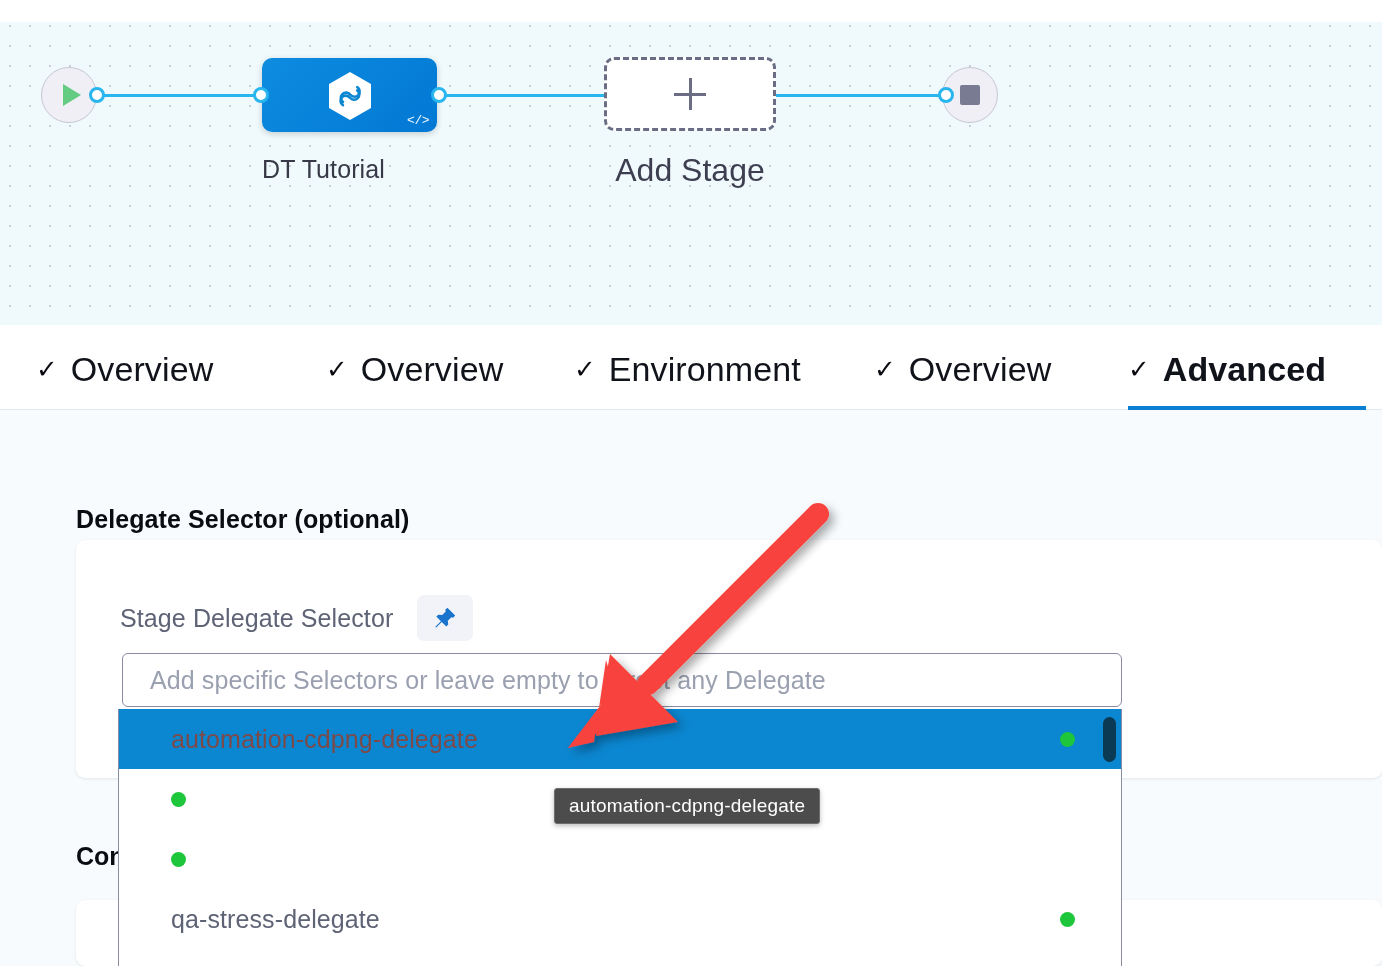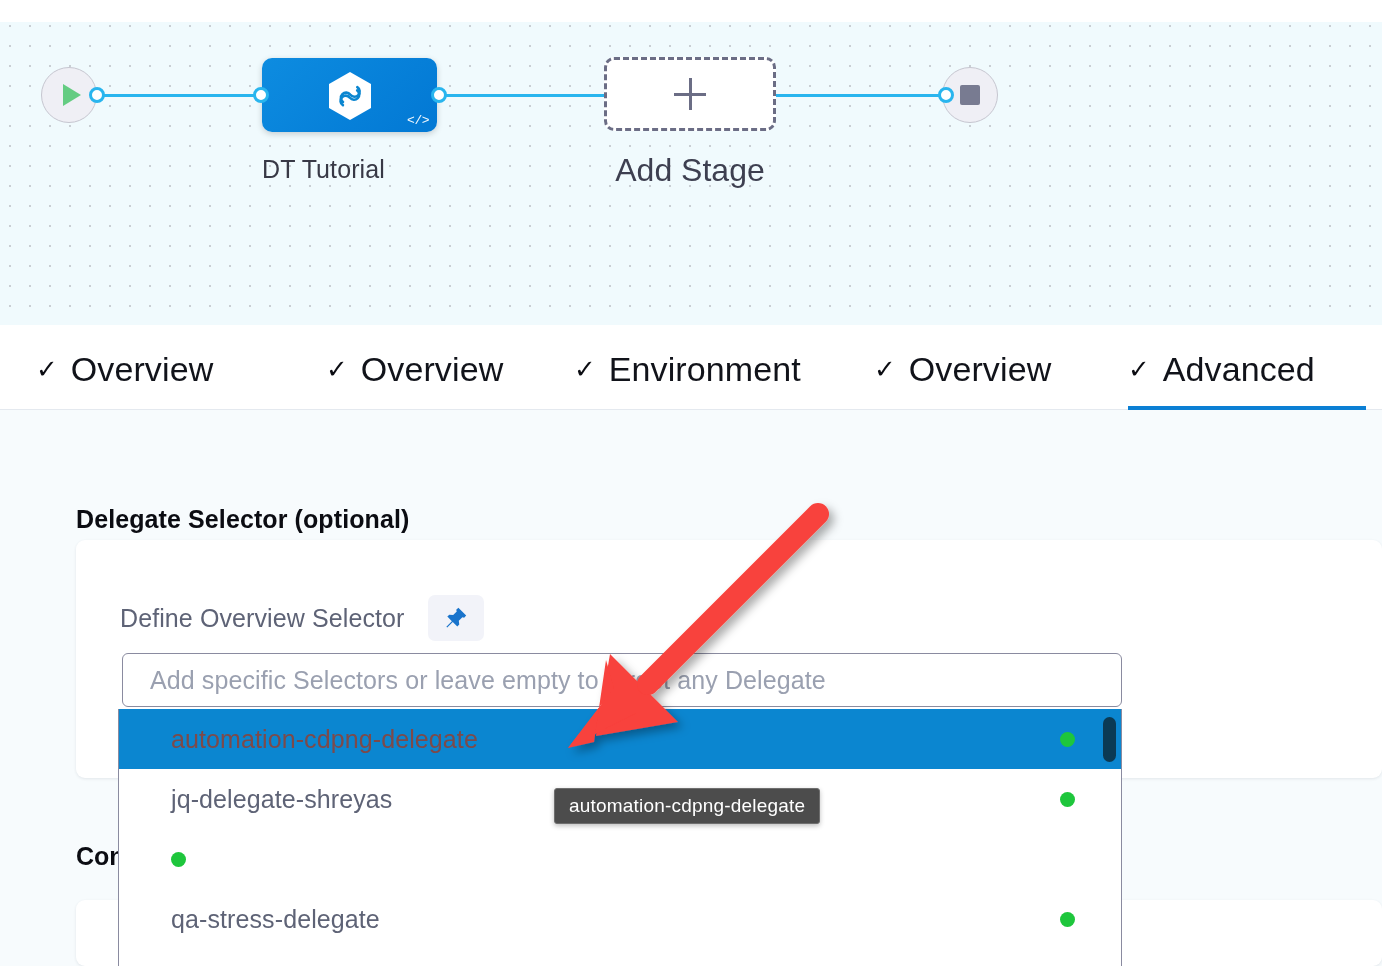--- a/index.html
+++ b/index.html
@@ -199,21 +199,21 @@
     color: #0b0c12;
     line-height: 1;
     font-weight: 400;
   }
   .tab-label {
     font-size: 34px;
     color: #11131a;
     letter-spacing: 0.1px;
   }
   .tab.active .tab-label {
-    font-weight: normal;
+    font-weight: bold;
   }
   .tab-underline {
     position: absolute;
     left: 0; bottom: 0;
     width: 100%;
     height: 4px;
     background: #0b7fd4;
   }
 
   
@@ -465,39 +465,38 @@
   <div class="form-area">
 
     <div class="section-title">Delegate Selector (optional)</div>
 
     <div class="card card-conditional"></div>
     <div class="section-title-2">Conditional Execution</div>
 
     <div class="card card-delegate"></div>
 
     <div class="define-row">
-      <span class="define-label">Define Overview Selector</span>
+      <span class="define-label">Stage Delegate Selector</span>
       <span class="pin-btn">
         <svg width="26" height="26" viewBox="0 0 24 24">
           <path d="M14.2 2.6 l7.2 7.2 -1.9 1.9 -1.6 -0.5 -3.3 3.3 0.4 3.6 -1.8 1.8 -4.2 -4.2 -5.1 5.1 -0.8 -0.8 5.1 -5.1 -4.2 -4.2 1.8 -1.8 3.6 0.4 3.3 -3.3 -0.5 -1.6z" fill="#1a74cc"></path>
         </svg>
       </span>
     </div>
 
     <div class="selector-input">
       <span class="selector-placeholder">Add specific Selectors or leave empty to target any Delegate</span>
     </div>
 
     <div class="dropdown">
       <div class="dd-item selected">
         <span class="dd-name">automation-cdpng-delegate</span>
         <span class="dd-dot"></span>
       </div>
       <div class="dd-item">
-        <span class="dd-name">jq-delegate-shreyas</span>
         <span class="dd-dot"></span>
       </div>
       <div class="dd-item">
         <span class="dd-dot"></span>
       </div>
       <div class="dd-item">
         <span class="dd-name">qa-stress-delegate</span>
         <span class="dd-dot"></span>
       </div>
       <div class="dd-scrollbar"></div>

